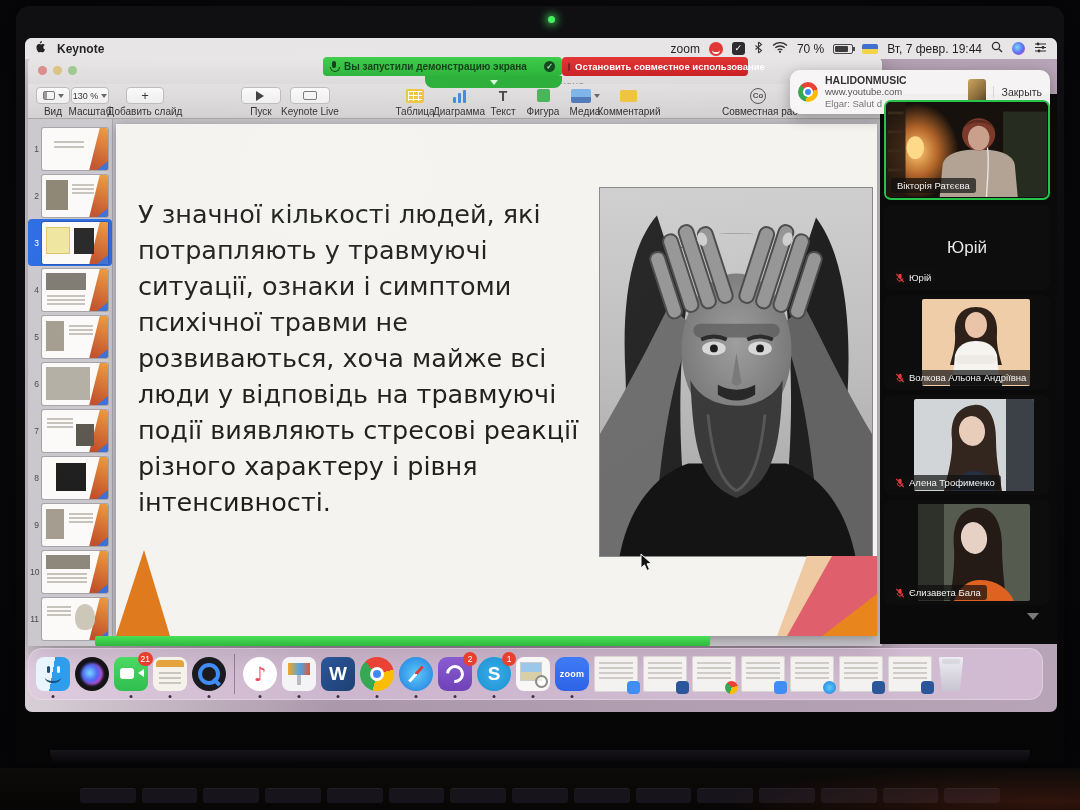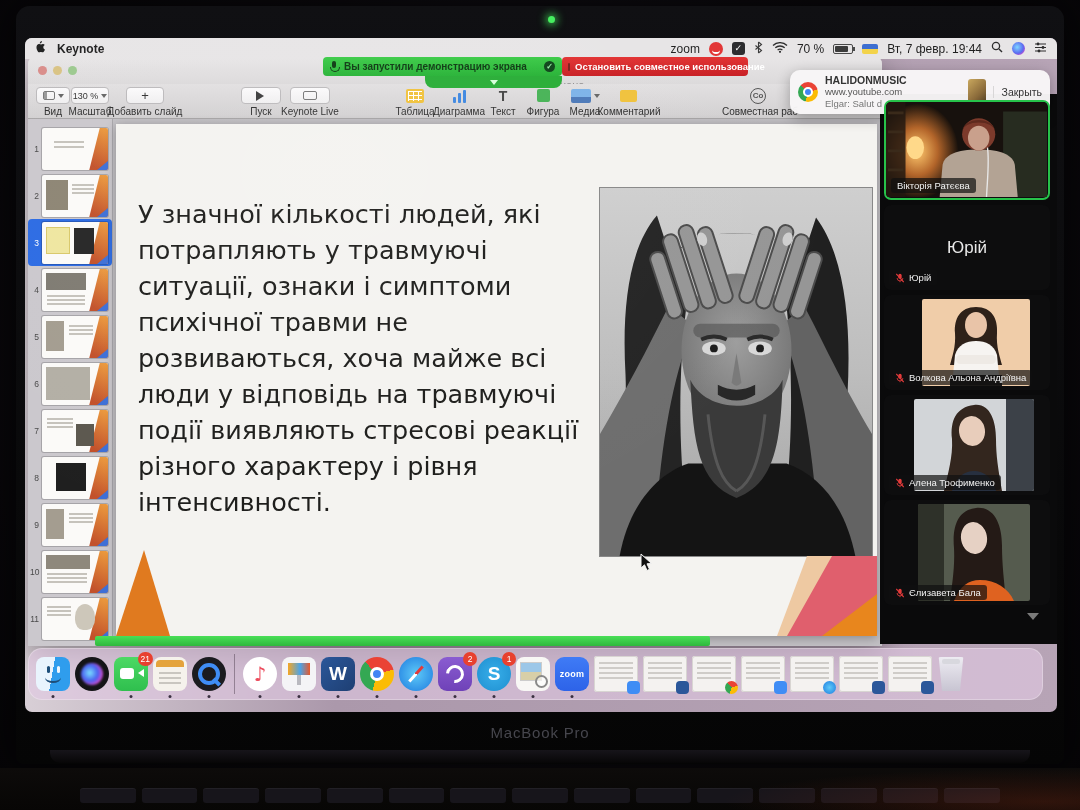--- a/index.html
+++ b/index.html
@@ -736,21 +736,20 @@
 
     <div class="cursor">
       <svg width="13" height="19" viewBox="0 0 13 19">
           <path d="M1 1 L1 15 L4.5 11.8 L7 17.5 L9.5 16.3 L7 10.8 L11.5 10.5 Z" fill="#111" stroke="#f5f5f5" stroke-width="1"></path>
         </svg>
     </div>
 
     <div class="glare"></div>
   </div>
 
-  <div class="bezel-label">MacBook Pro</div>
   <div class="hinge"></div>
   <div class="desk">
     <div class="keys">
         <i></i>
         <i></i>
         <i></i>
         <i></i>
         <i></i>
         <i></i>
         <i></i>

